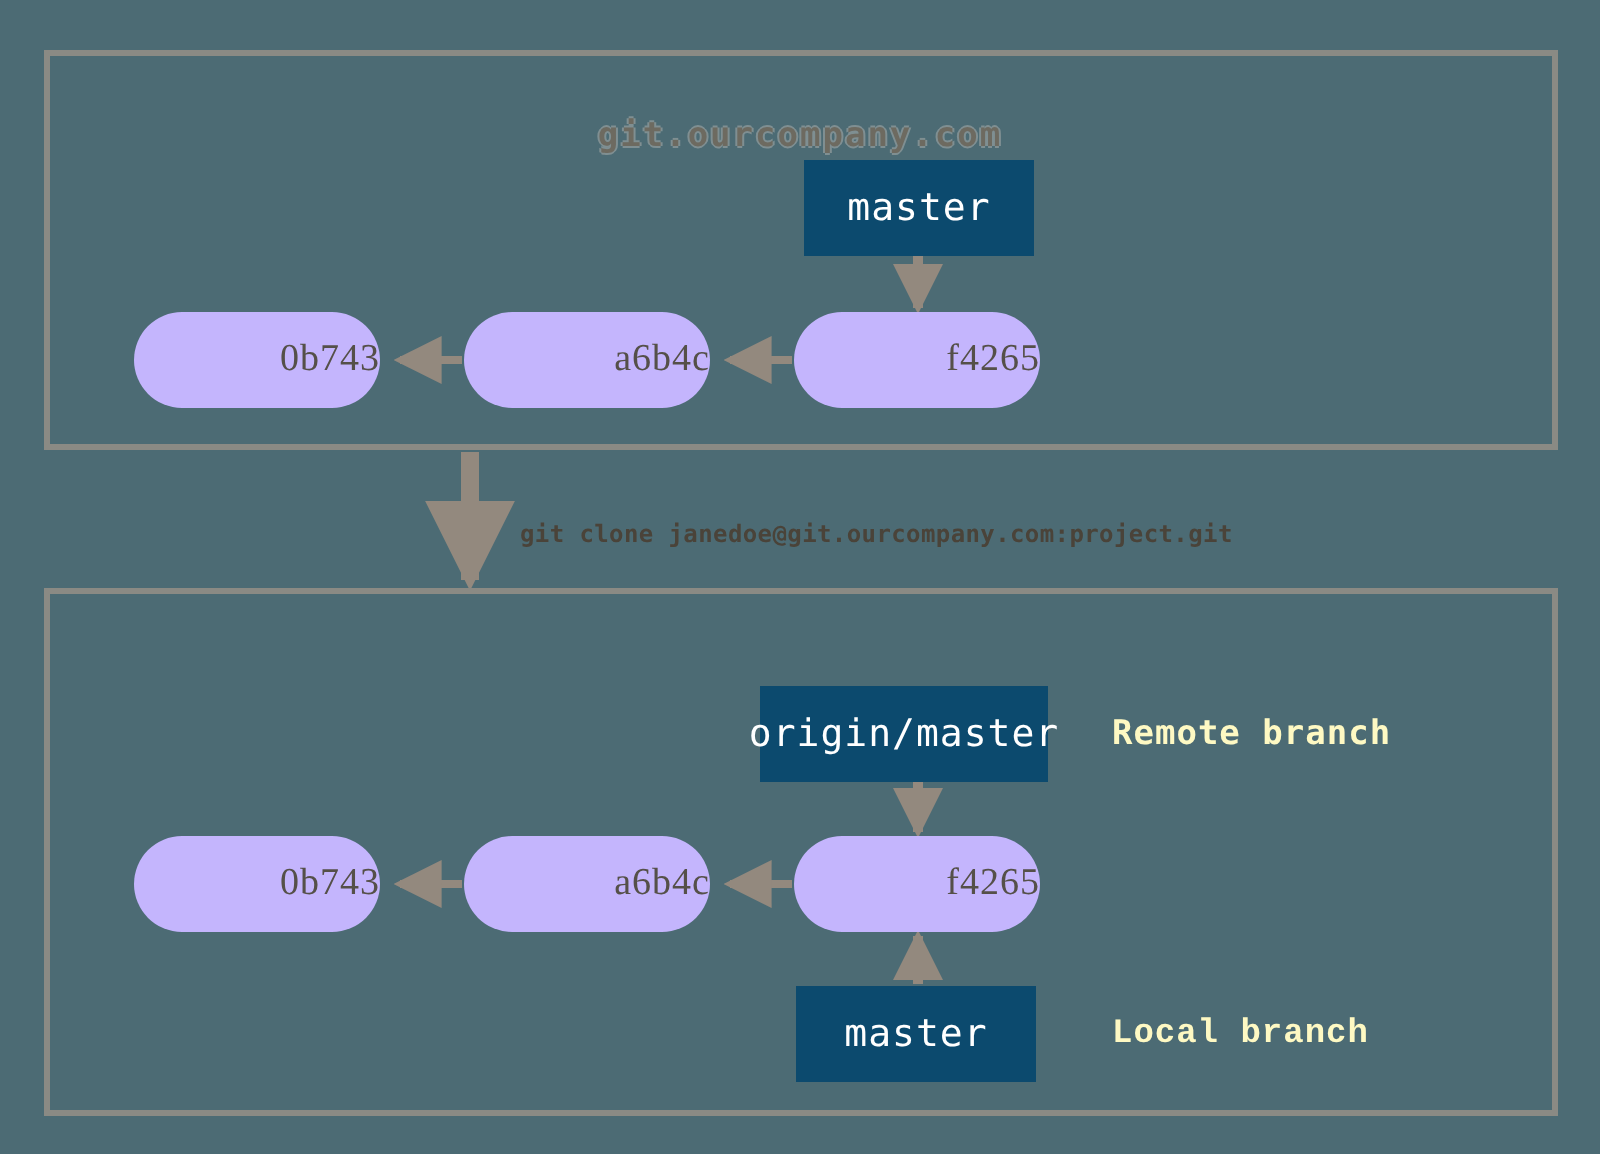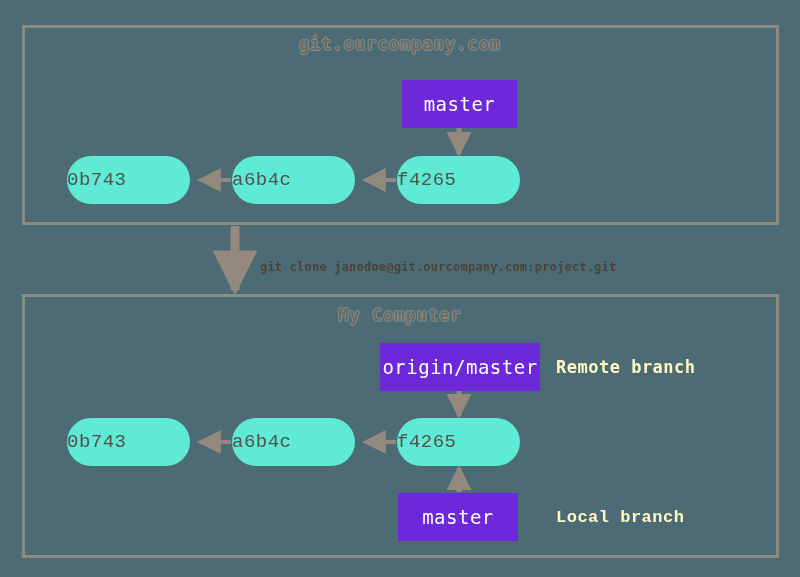--- a/index.html
+++ b/index.html
@@ -33,44 +33,45 @@
     font-size: 17px;
     font-weight: bold;
     letter-spacing: 1px;
     color: #6d6a60;
     text-shadow:
        1px 0 0 #7f8f92,
       -1px 0 0 #7f8f92,
        0 1px 0 #7f8f92,
        0 -1px 0 #7f8f92;
     white-space: nowrap;
+    margin-top: 24px;
   }
   #caption-remote { left: 0; top: 34px;  width: 800px; text-align: center; }
   #caption-local  { left: 0; top: 305px; width: 800px; text-align: center; }
 
   
   .commit {
     position: absolute;
     width: 123px;
     height: 48px;
-    background: #5eead4;
+    background: #c4b5fd;
     border-radius: 24px;
     display: flex;
     align-items: center;
-    justify-content: flex-start;
-    font-family: Liberation Mono, monospace;
+    justify-content: flex-end;
+    font-family: Liberation Serif, serif;
     font-size: 19px;
     color: #555049;
     letter-spacing: 0.5px;
   }
 
   
   .branch-box {
     position: absolute;
-    background: #6d28d9;
+    background: #0c4a6e;
     display: flex;
     align-items: center;
     justify-content: center;
     font-family: "DejaVu Sans Mono", "Liberation Mono", monospace;
     font-size: 19px;
     color: #ffffff;
     letter-spacing: 0.5px;
     white-space: nowrap;
   }
 
@@ -154,23 +155,22 @@
     <span>a6b4c</span>
   </div>
   <div class="commit" style="left:397px; top:156px;">
     <span>f4265</span>
   </div>
 
   <div id="clone-command">git clone janedoe@git.ourcompany.com:project.git</div>
 
   <div class="panel" id="panel-local"></div>
 
-  <div class="panel-caption" id="caption-local">My Computer</div>
 
-  <div class="branch-box" style="left:380px; top:343px; width:160px; height:48px;">
+  <div class="branch-box" style="left:380px; top:343px; width:144px; height:48px;">
     <span>origin/master</span>
   </div>
 
   <div class="side-label" style="left:556px; top:357px;">Remote branch</div>
 
   <div class="commit" style="left:67px; top:418px;">
     <span>0b743</span>
   </div>
   <div class="commit" style="left:232px; top:418px;">
     <span>a6b4c</span>

